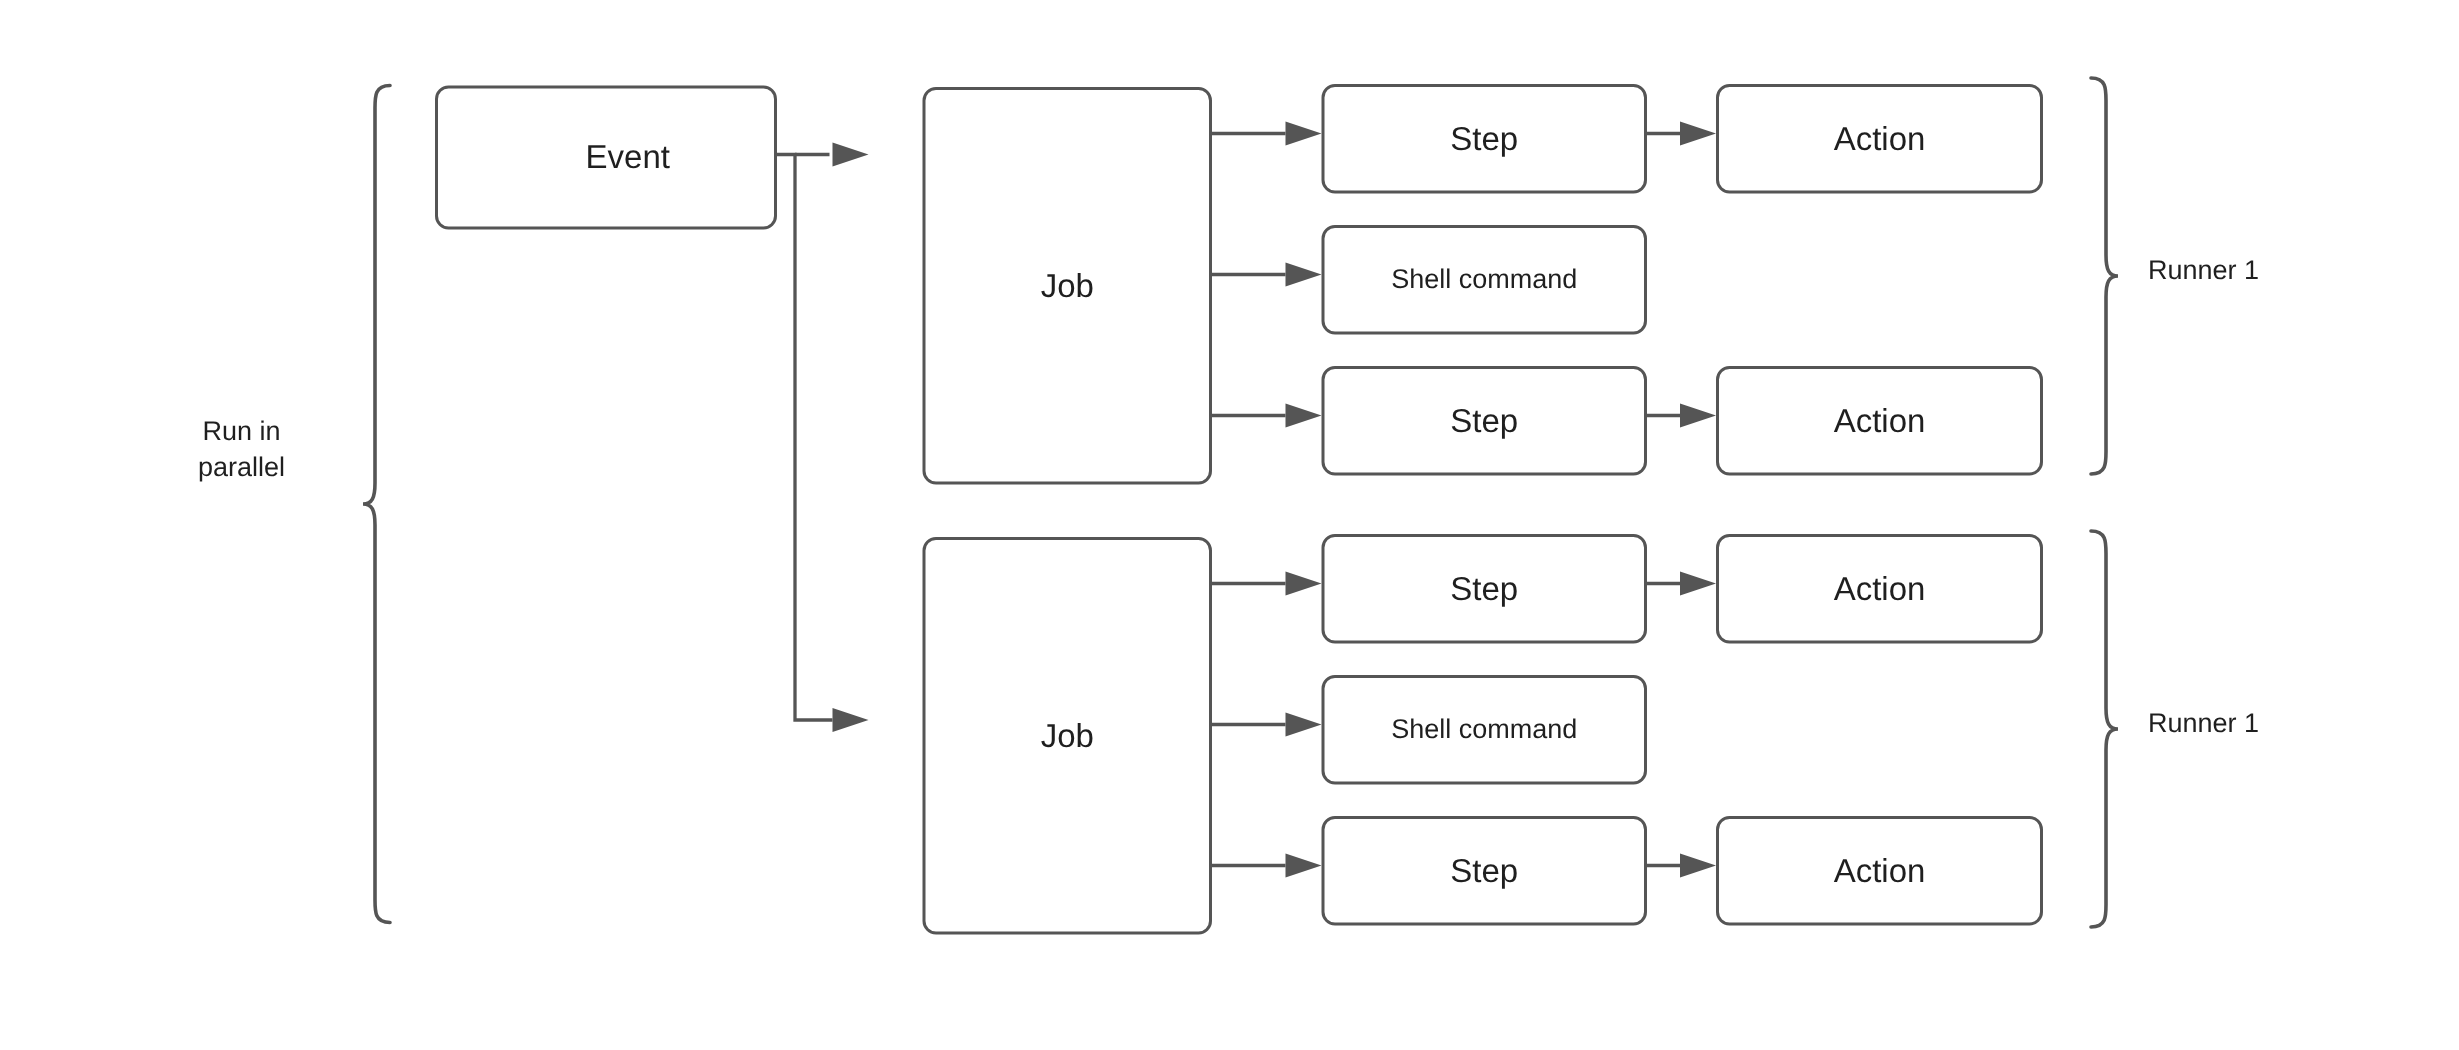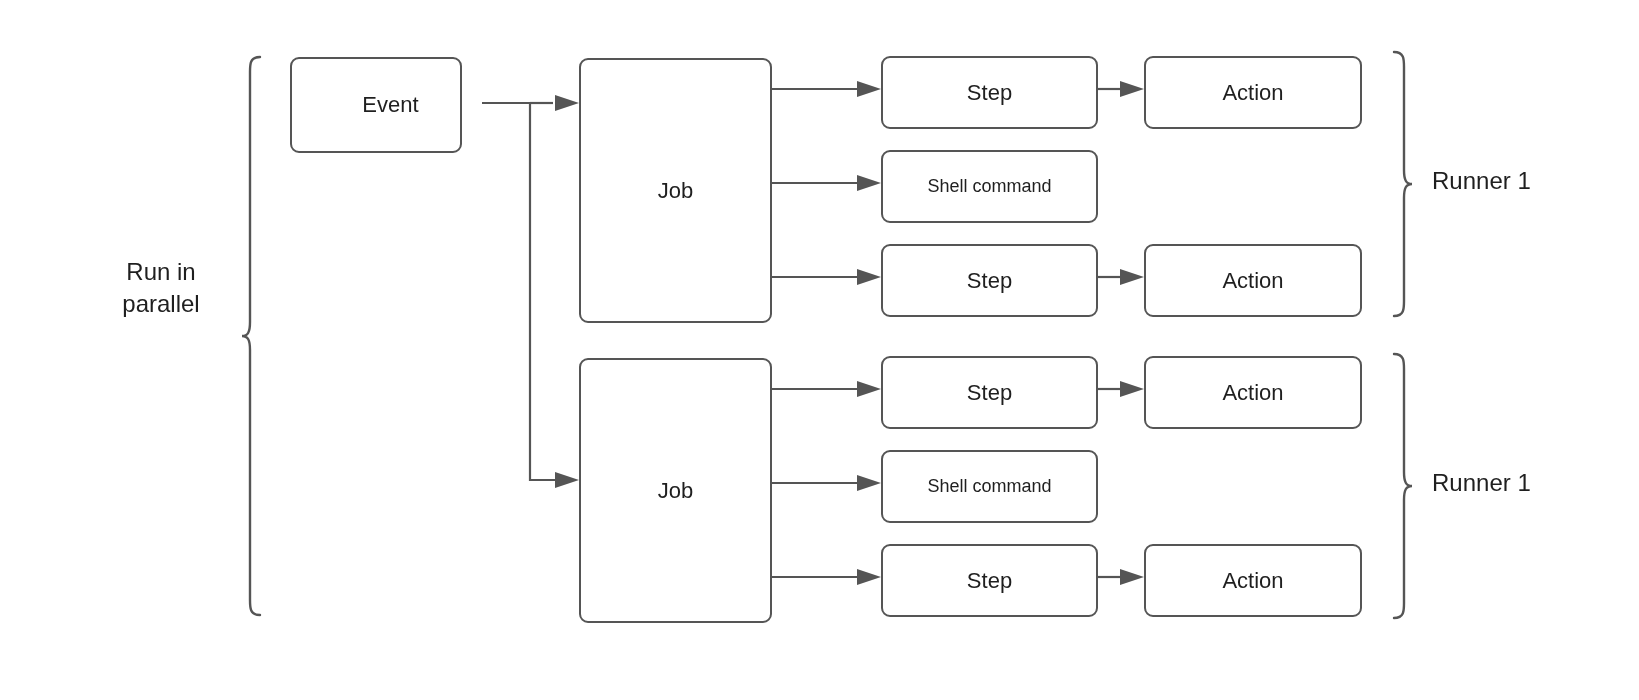--- a/index.html
+++ b/index.html
@@ -13,26 +13,26 @@
     background:#ffffff;
     color:#1f1f1f;
     font-size:22px;
     line-height:1.15;
     display:flex;
     align-items:center;
     justify-content:center;
     text-align:center;
     white-space:nowrap;
   }
-  .node.tall{align-items:center;}
+  .node.tall{align-items:center;margin-left:36px;}
   .shell{font-size:18px;}
   .label{
     position:absolute;
     color:#1f1f1f;
-    font-size:24px;
+    font-size:18px;
     line-height:1.32;
     white-space:pre-line;
     text-align:center;
   }
   svg.wires{position:absolute;left:0;top:0;width:1639px;height:700px;overflow:visible;}
   svg.wires path,svg.wires line{fill:none;stroke:#555555;stroke-width:2.2px;}
   svg.wires polygon{fill:#555555;stroke:none;}
   .brace{position:absolute;}
   .brace path{fill:none;stroke:#555555;stroke-width:2.4px;stroke-linecap:round;}
 </style>
@@ -98,28 +98,28 @@
     <path d="M24,7 C14,7 14,14 14,22 L14,272 C14,282 12,286 6,286 C12,286 14,290 14,300 L14,550 C14,558 14,565 24,565"></path>
   </svg>
 
   <svg class="brace" style="left:1388px;top:46px;width:30px;height:276px;" viewBox="0 0 30 276">
     <path d="M6,6 C16,6 16,13 16,21 L16,124 C16,134 18,138 24,138 C18,138 16,142 16,152 L16,255 C16,263 16,270 6,270"></path>
   </svg>
   <svg class="brace" style="left:1388px;top:348px;width:30px;height:276px;" viewBox="0 0 30 276">
     <path d="M6,6 C16,6 16,13 16,21 L16,124 C16,134 18,138 24,138 C18,138 16,142 16,152 L16,255 C16,263 16,270 6,270"></path>
   </svg>
 
-  <div class="label" style="left:96px;top:288px;width:130px;transform:translateY(-50%);">Run in
+  <div class="label" style="left:96px;top:300px;width:130px;transform:translateY(-50%);">Run in
 parallel</div>
 
   <div class="label" style="left:1432px;top:181px;width:180px;text-align:left;transform:translateY(-50%);">Runner 1</div>
 
   <div class="label" style="left:1432px;top:483px;width:180px;text-align:left;transform:translateY(-50%);">Runner 1</div>
 
-  <div class="node" style="left:290px;top:57px;width:172px;height:96px;padding-left:29px;">Event</div>
+  <div class="node" style="left:290px;top:57px;width:228px;height:96px;padding-left:29px;">Event</div>
 
   <div class="node tall" style="left:579px;top:58px;width:193px;height:265px;">Job</div>
 
   <div class="node tall" style="left:579px;top:358px;width:193px;height:265px;">Job</div>
 
   <div class="node" style="left:881px;top:56px;width:217px;height:73px;">Step</div>
   <div class="node" style="left:1144px;top:56px;width:218px;height:73px;">Action</div>
 
   <div class="node shell" style="left:881px;top:150px;width:217px;height:73px;">Shell command</div>
 

